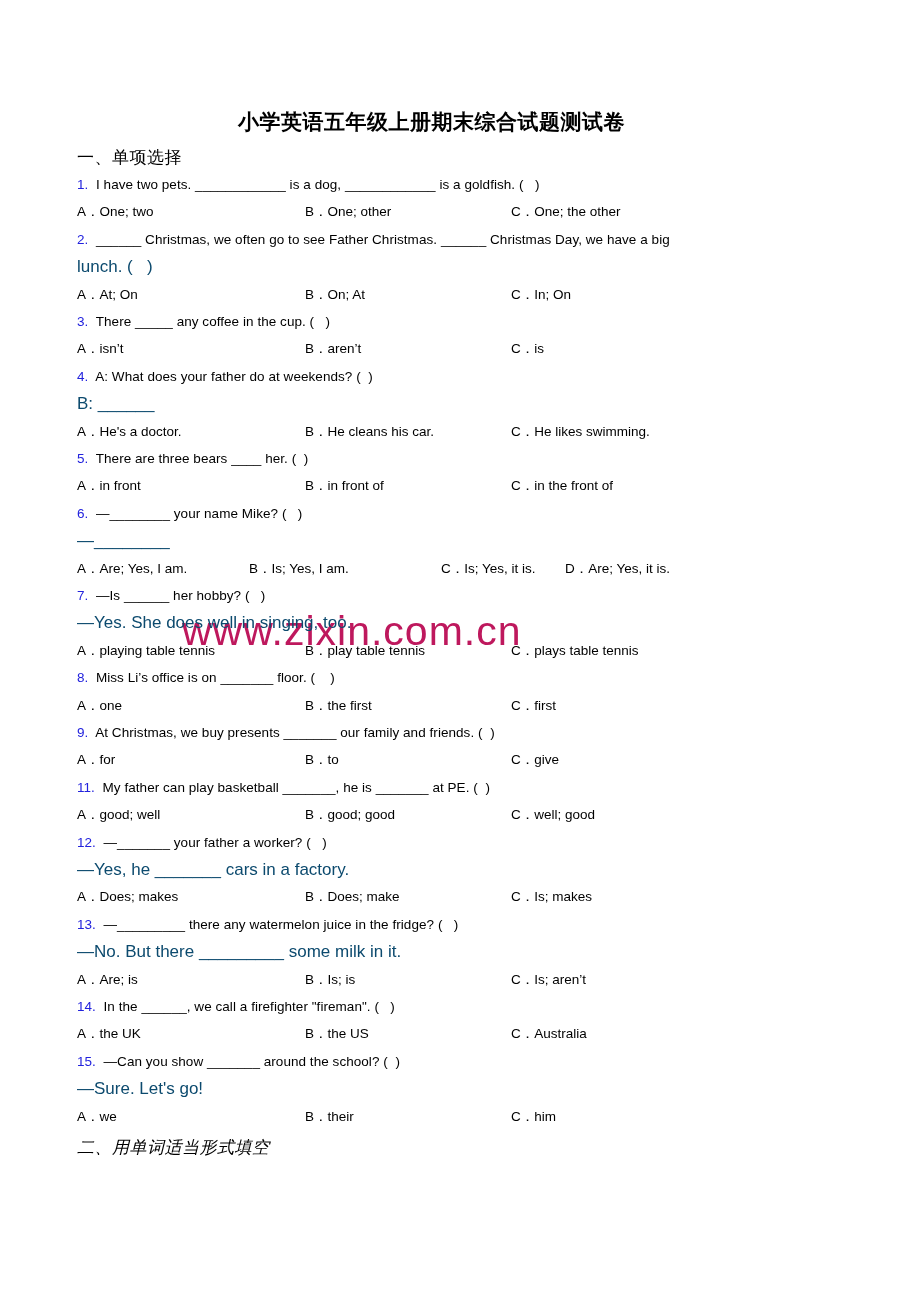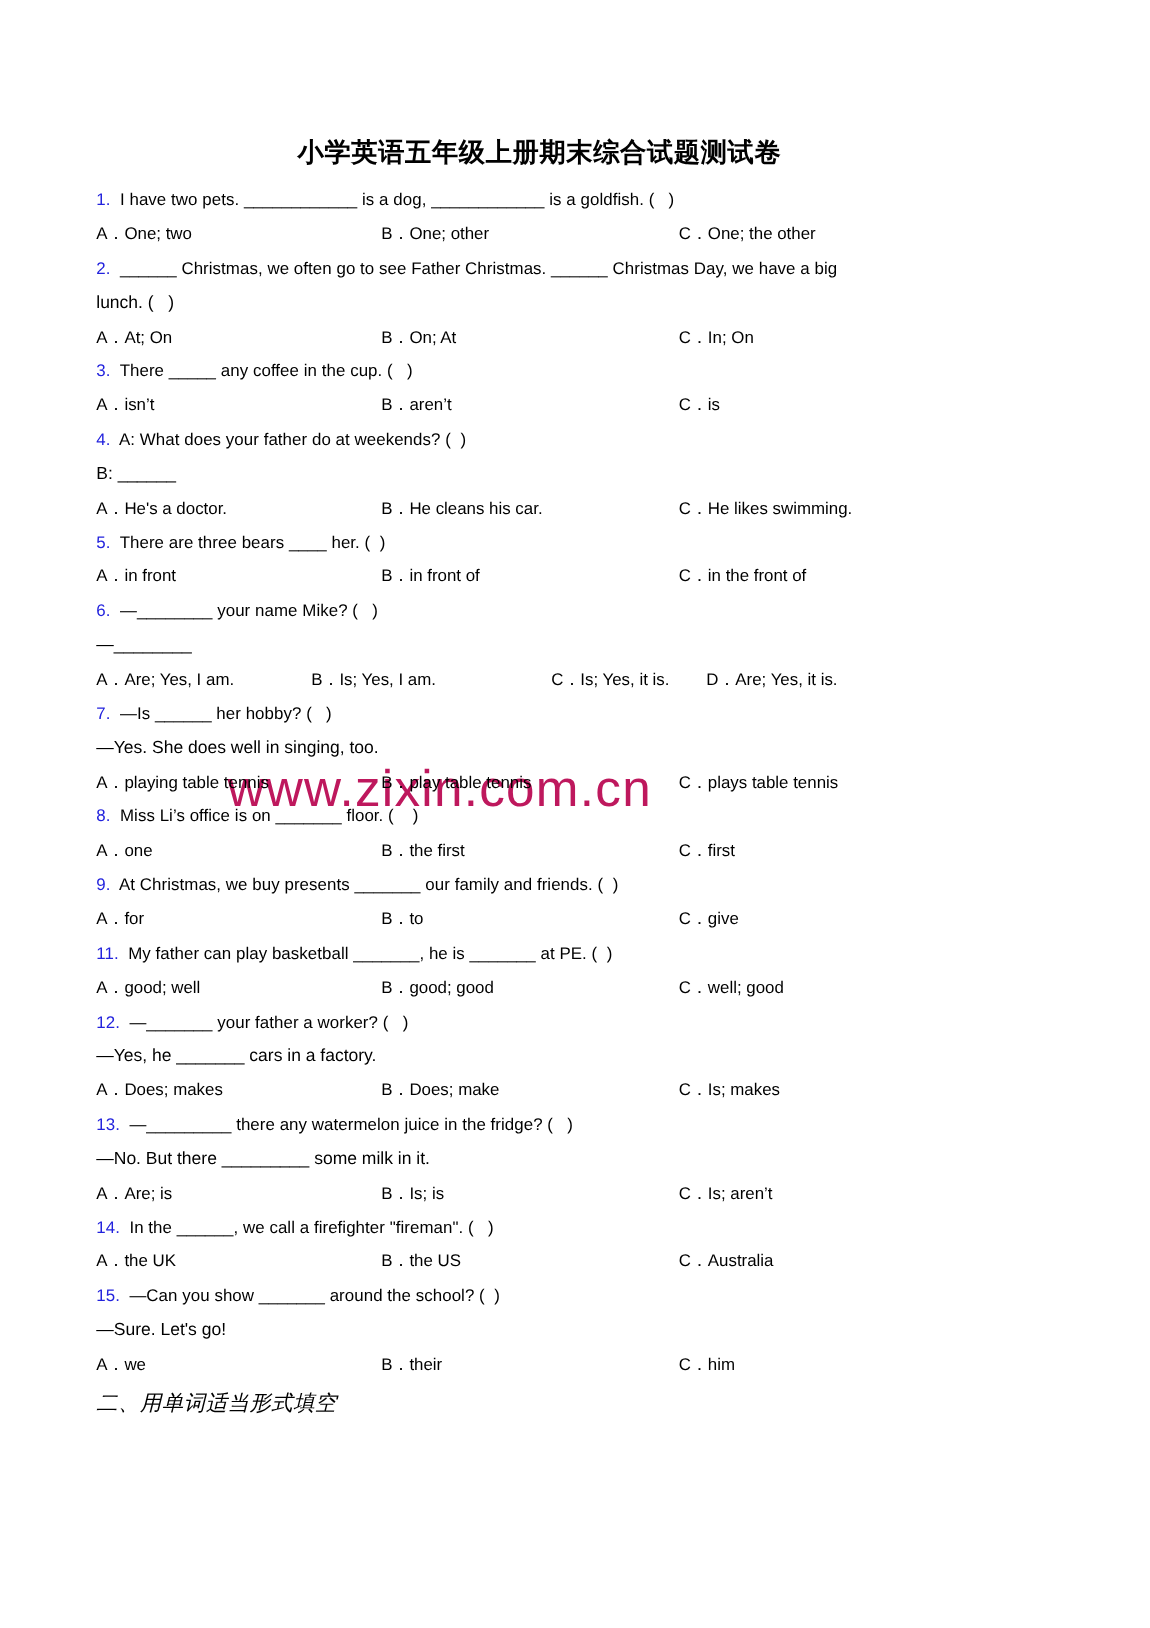--- a/index.html
+++ b/index.html
@@ -65,57 +65,58 @@
     font-size: 13.5px;
     line-height: 27.4px;
     color: #000;
     white-space: pre-wrap;
     letter-spacing: 0.05px;
   }
   .q-num {
     color: #2222dd;
   }
   .cont-line {
-    font-size: 14px;
+    font-size: 17px;
     line-height: 27.4px;
-    color: #000000;
+    color: #0c4a6e;
     white-space: pre-wrap;
   }
   .opts {
     display: block;
     position: relative;
     height: 27.4px;
     line-height: 27.4px;
     font-size: 13.5px;
     text-decoration: underline;
   }
   .opt {
     position: absolute;
     top: 0;
     white-space: nowrap;
   }
   .opts.cols3 .opt-0 { left: 0px; }
   .opts.cols3 .opt-1 { left: 228px; }
-  .opts.cols3 .opt-2 { left: 434px; margin-left: 32px; }
+  .opts.cols3 .opt-2 { left: 434px; }
   .opts.cols4 .opt-0 { left: 0px; }
   .opts.cols4 .opt-1 { left: 172px; }
   .opts.cols4 .opt-2 { left: 328px; margin-left: 36px; }
   .opts.cols4 .opt-3 { left: 488px; }
 </style>
 </head>
 <body>
 
 <div class="page">
 
   <div class="watermark">www.zixin.com.cn</div>
 
   <div class="content">
 
     <div class="doc-title">小学英语五年级上册期末综合试题测试卷</div>
 
+    <div class="section-heading">一、单项选择</div>
 
     <div id="question-list">
         <div>
           <div class="q-line"><span class="q-num">1.</span>  <span>I have two pets. ____________ is a dog, ____________ is a goldfish. (   )</span></div>
           <div class="opts cols3">
             <span class="opt opt-0">A．One; two</span>
             <span class="opt opt-1">B．One; other</span>
             <span class="opt opt-2">C．One; the other</span>
           </div>
         </div>

